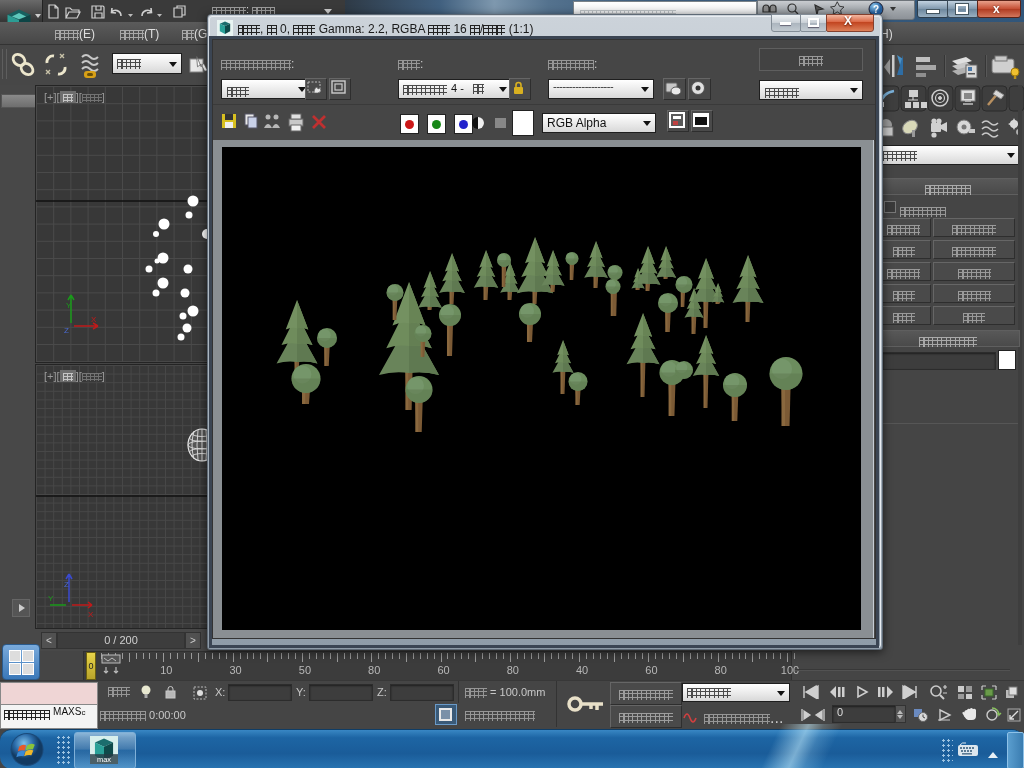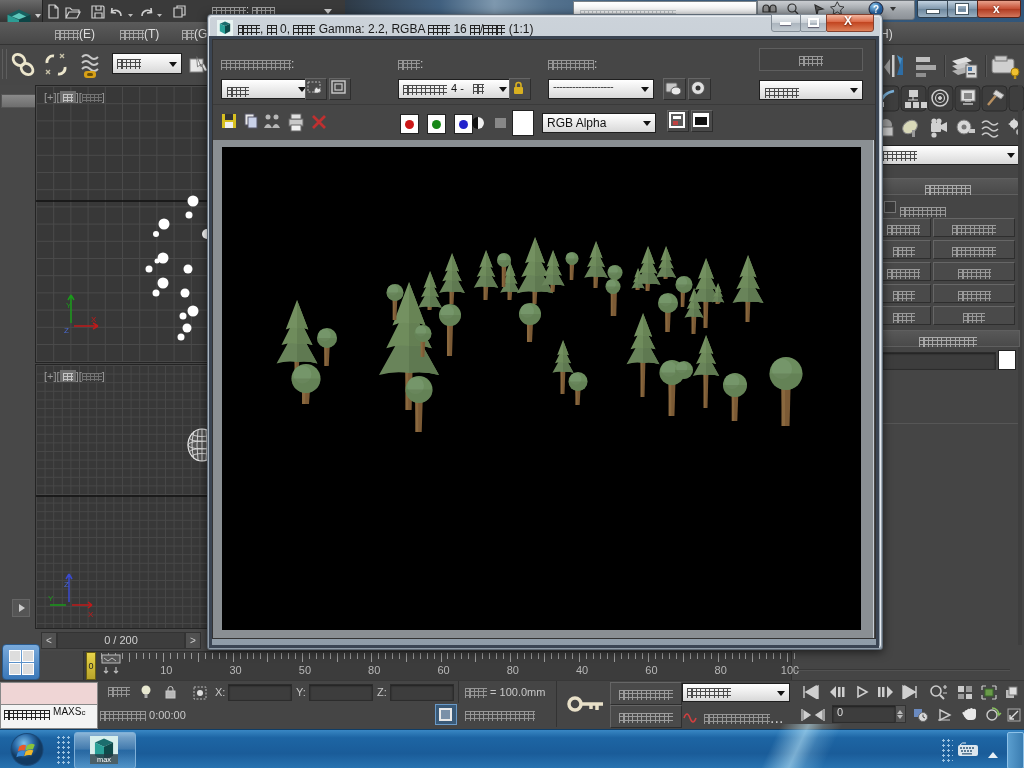--- a/index.html
+++ b/index.html
@@ -840,21 +840,21 @@
                 <circle cx="564" cy="226.5" r="16.5" fill="#6c8d5e"></circle>
                 <circle cx="559.875" cy="221.9" r="10.2" fill="#75966a"></circle>
                 <path d="M547.5 226.5 a16.5 16.5 0 0 0 33 0 Z" fill="#5e7a50" opacity=".55"></path>
               </g>
   </svg>
   </div>
  </div>
 </div>
 </div>
 
-<div class="abs" style="left:0;top:729px;width:1024px;height:39px;background:linear-gradient(#3887c4,#1d65a4 20%,#1a5c99 60%,#2874b2);border-top:1px solid #0f3d66;">
+<div class="abs" style="left:0;top:729px;width:1024px;height:39px;background:linear-gradient(#3887c4,#1d65a4 20%,#1a5c99 60%,#2874b2);border-top:1px solid #0f3d66;border-radius:12px;">
 <div class="abs" style="left:735px;top:-6px;width:130px;height:52px;background:linear-gradient(115deg,rgba(190,235,255,0) 30%,rgba(200,240,255,.55) 48%,rgba(190,235,255,.2) 58%,rgba(190,235,255,0) 70%);"></div>
 
 <svg class="abs" style="left:8px;top:1px" width="38" height="37" viewBox="0 0 38 38">
 <circle cx="19" cy="19" r="17" fill="#1a4a7a"></circle>
         <circle cx="19" cy="19" r="16" fill="url(#orbg)"></circle>
 <defs>
           <radialGradient id="orbg" cx=".4" cy=".3">
             <stop offset="0" stop-color="#7ec0ea"></stop>
             <stop offset=".6" stop-color="#2a6aa8"></stop>
             <stop offset="1" stop-color="#123a62"></stop>

